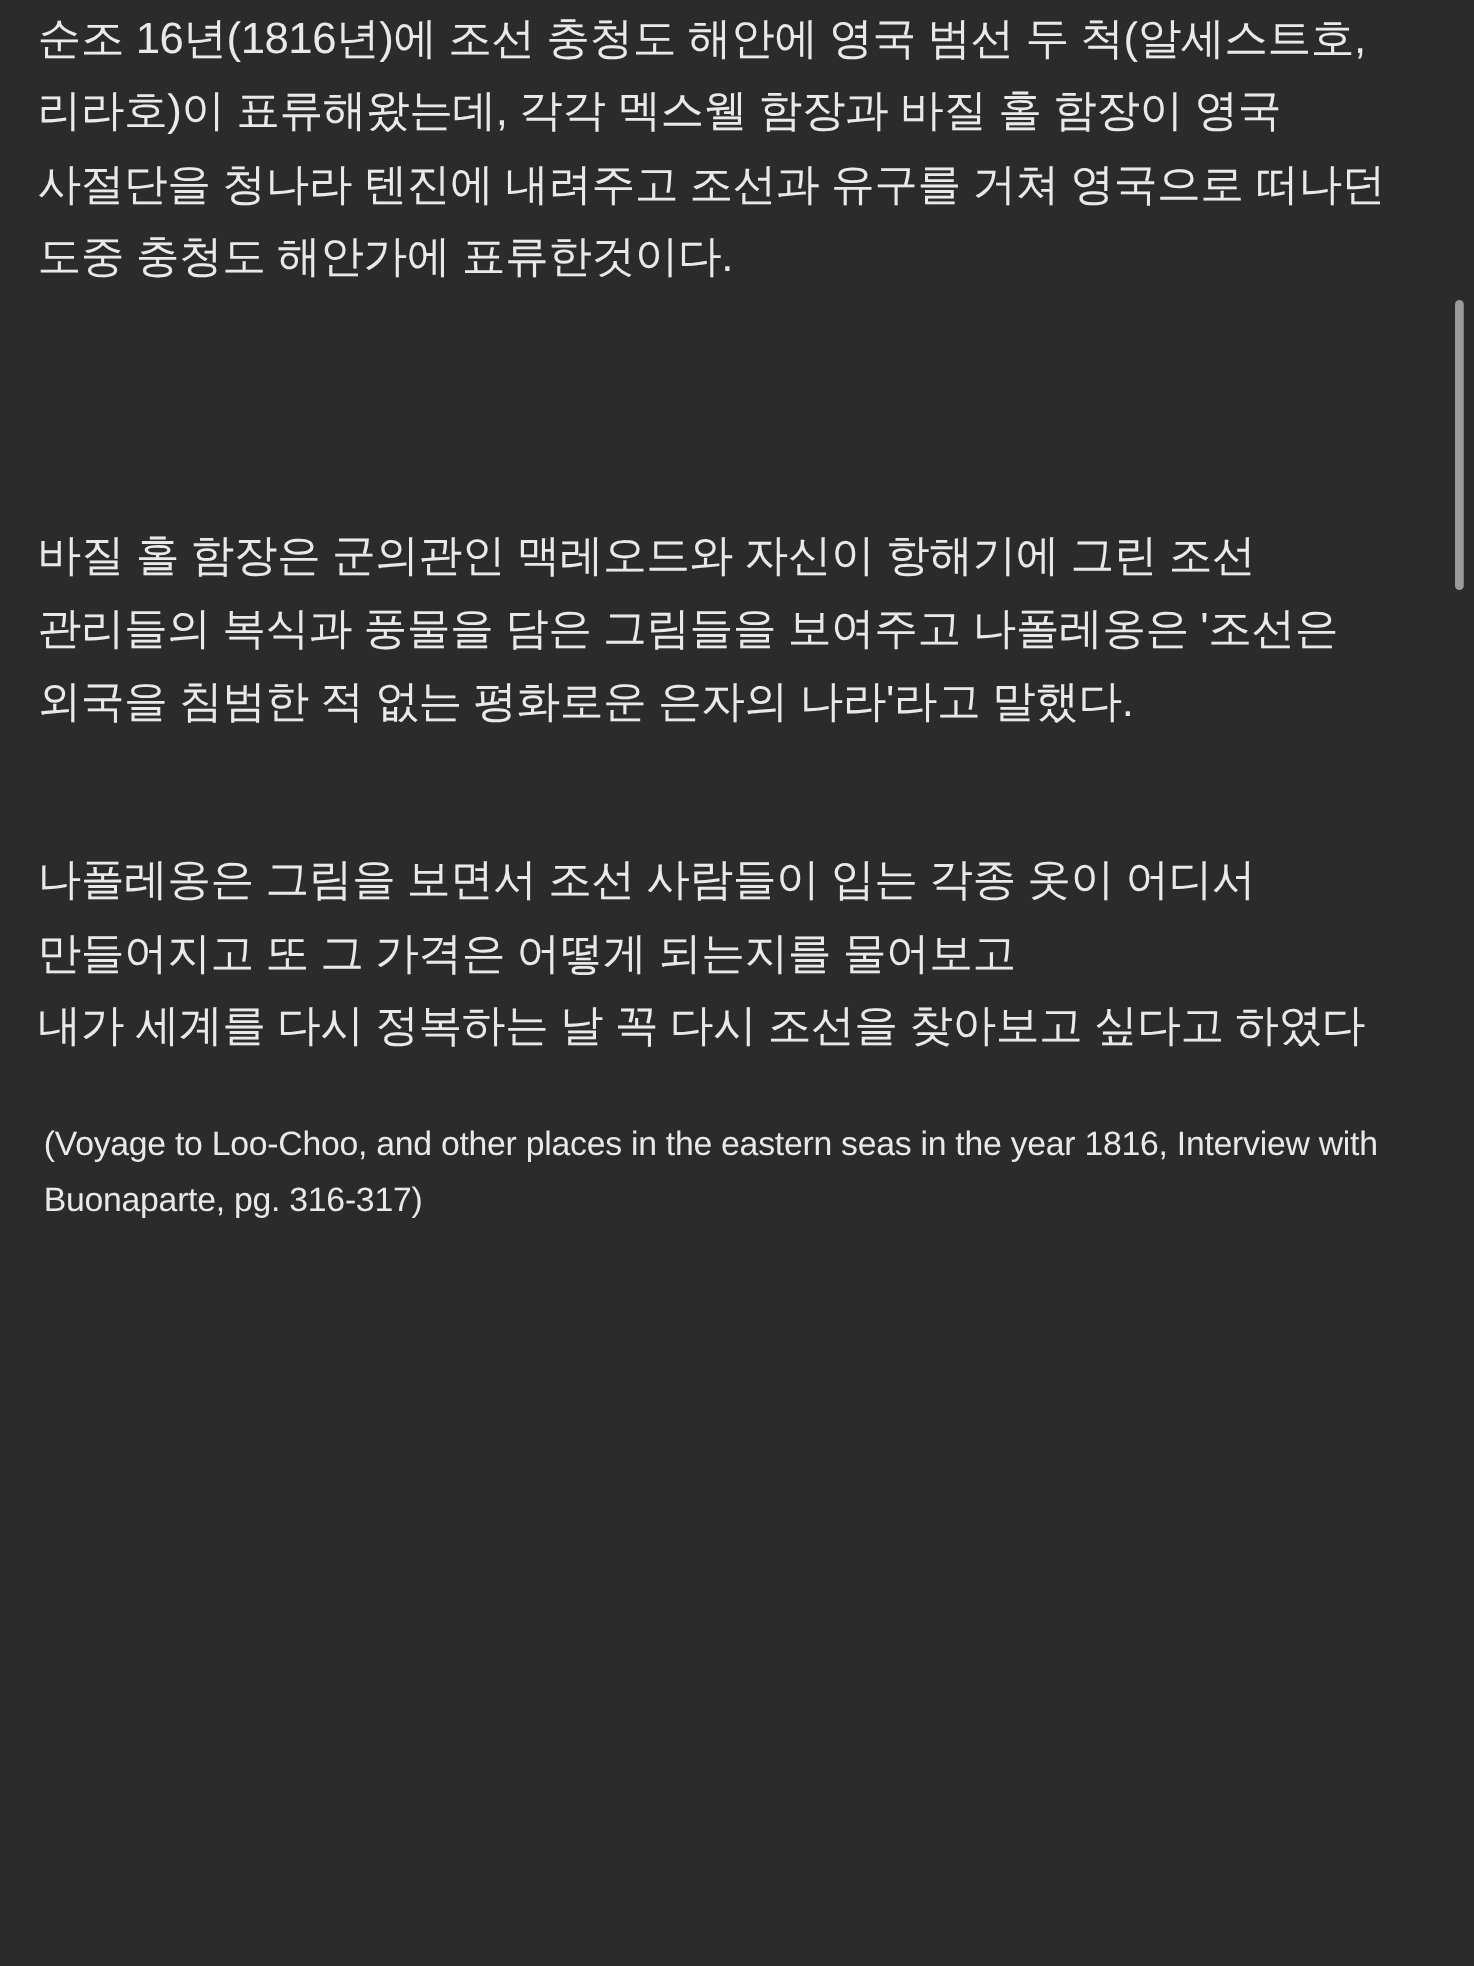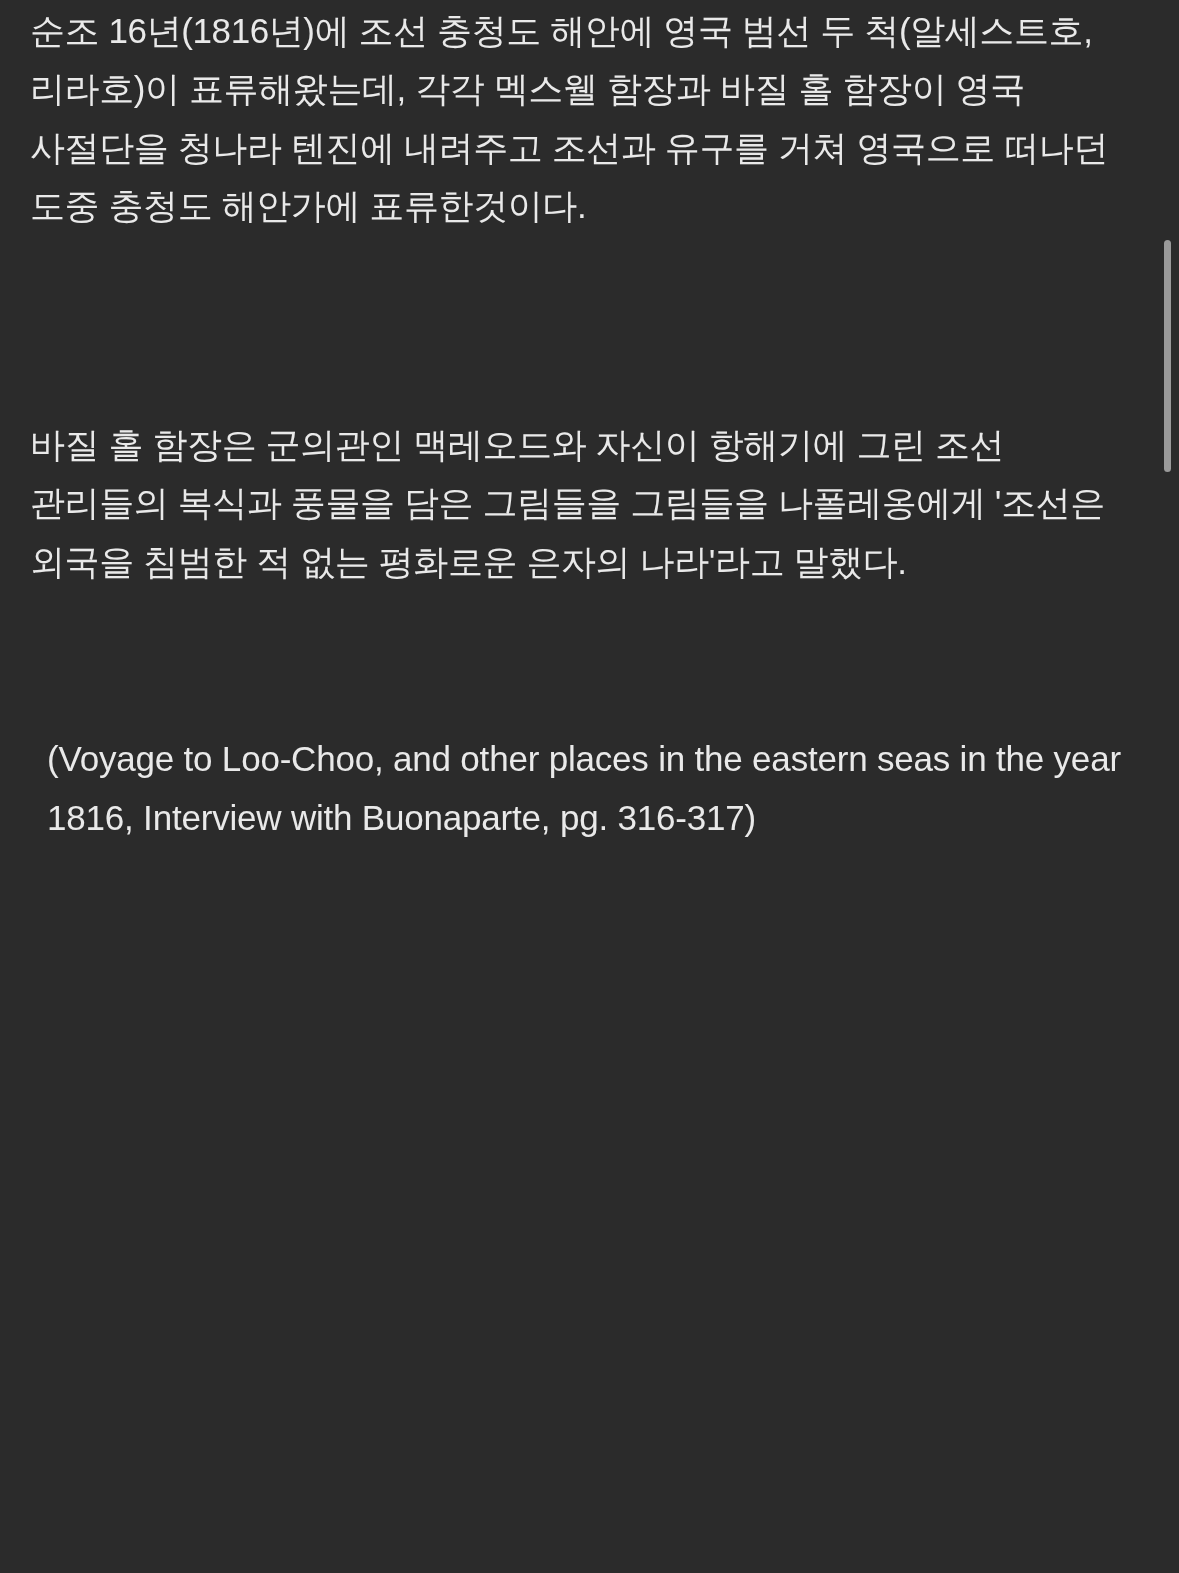--- a/index.html
+++ b/index.html
@@ -39,26 +39,26 @@
   .spacer-lg {
     height: 90px;
   }
   .spacer-md {
     height: 84px;
   }
   .spacer-sm {
     height: 38px;
   }
   .source {
-    font-size: 35px;
+    font-size: 27px;
     line-height: 1.67;
     letter-spacing: -0.2px;
     color: #e9e9e9;
     white-space: pre-wrap;
-    margin: 17px;
+    margin: 5px;
   }
   
   #scrollbar-track {
     position: absolute;
     top: 0;
     right: 4px;
     width: 7px;
     height: 1573px;
     background: transparent;
   }
@@ -79,24 +79,26 @@
 
   <div class="article">
 
     <p class="para">순조 16년(1816년)에 조선 충청도 해안에 영국 범선 두 척(알세스트호, 리라호)이 표류해왔는데, 각각 멕스웰 함장과 바질 홀 함장이 영국 사절단을 청나라 텐진에 내려주고 조선과 유구를 거쳐 영국으로 떠나던 도중 충청도 해안가에 표류한것이다.</p>
 
     <div class="spacer-lg"></div>
 
 
     <div class="spacer-lg"></div>
 
-    <p class="para">바질 홀 함장은 군의관인 맥레오드와 자신이 항해기에 그린 조선 관리들의 복식과 풍물을 담은 그림들을 그림들을 나폴레옹에게 '조선은 외국을 침범한 적 없는 평화로운 은자의 나라'라고 말했다.</p>
+    <p class="para">바질 홀 함장은 군의관인 맥레오드와 자신이 항해기에 그린 조선 관리들의 복식과 풍물을 담은 그림들을 보여주고 나폴레옹은 '조선은 외국을 침범한 적 없는 평화로운 은자의 나라'라고 말했다.</p>
 
     <div class="spacer-md"></div>
 
+    <p class="para">나폴레옹은 그림을 보면서 조선 사람들이 입는 각종 옷이 어디서 만들어지고 또 그 가격은 어떻게 되는지를 물어보고
+내가 세계를 다시 정복하는 날 꼭 다시 조선을 찾아보고 싶다고 하였다</p>
 
     <div class="spacer-sm"></div>
 
     <p class="source">(Voyage to Loo-Choo, and other places in the eastern seas in the year 1816, Interview with Buonaparte, pg. 316-317)</p>
 
   </div>
 
   <div id="scrollbar-track">
     <div id="scrollbar-thumb"></div>
   </div>

